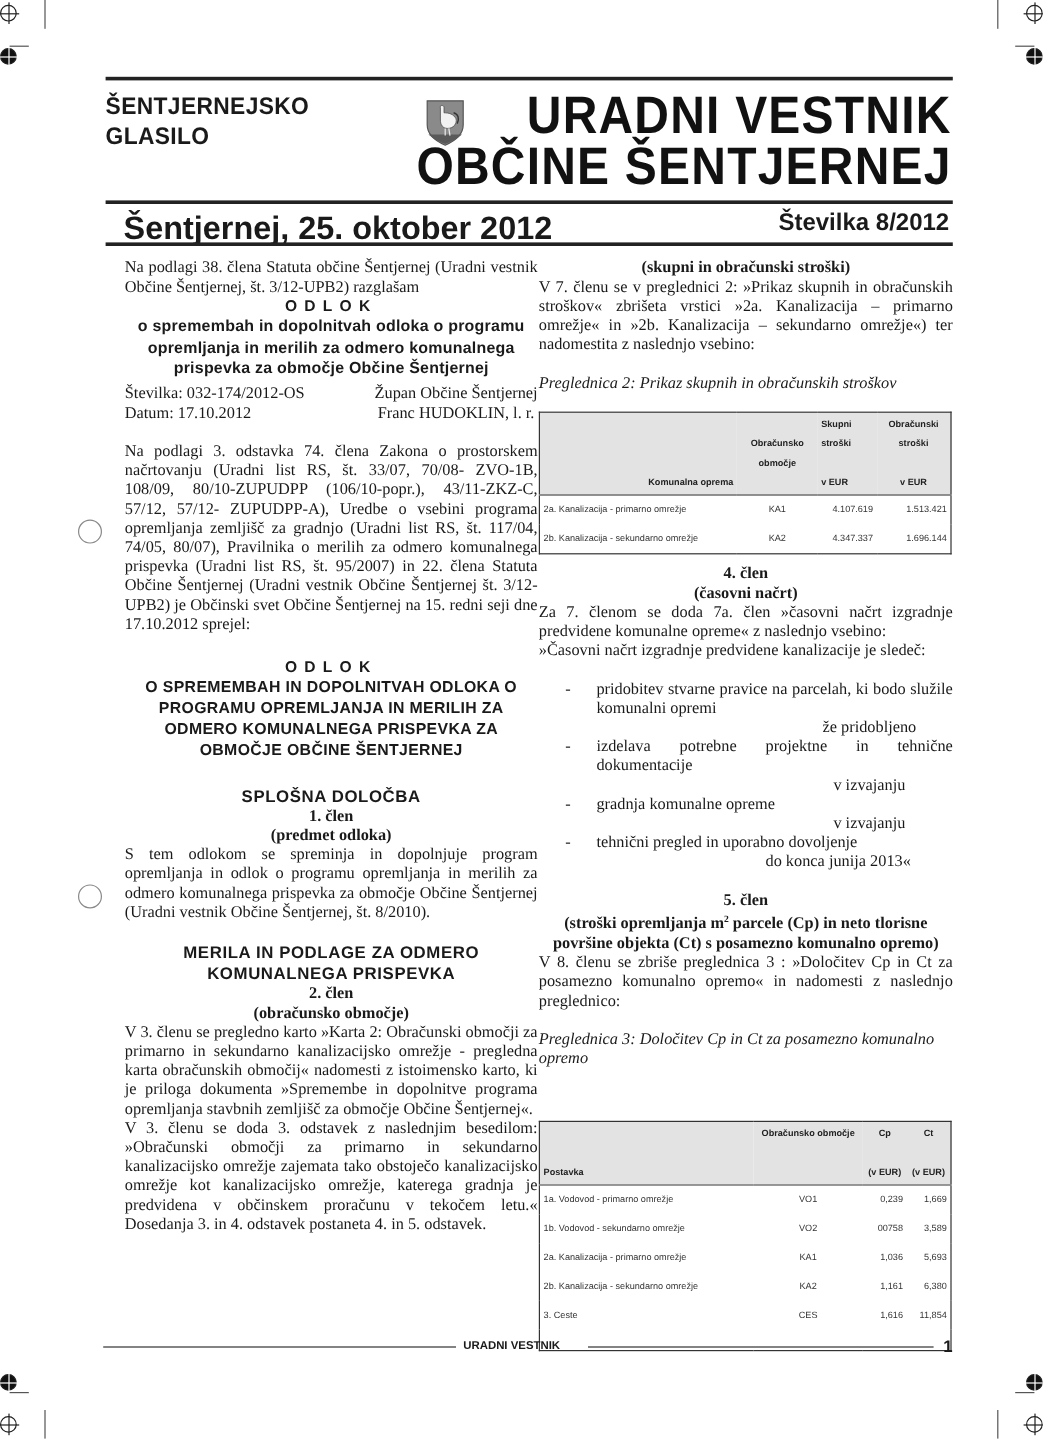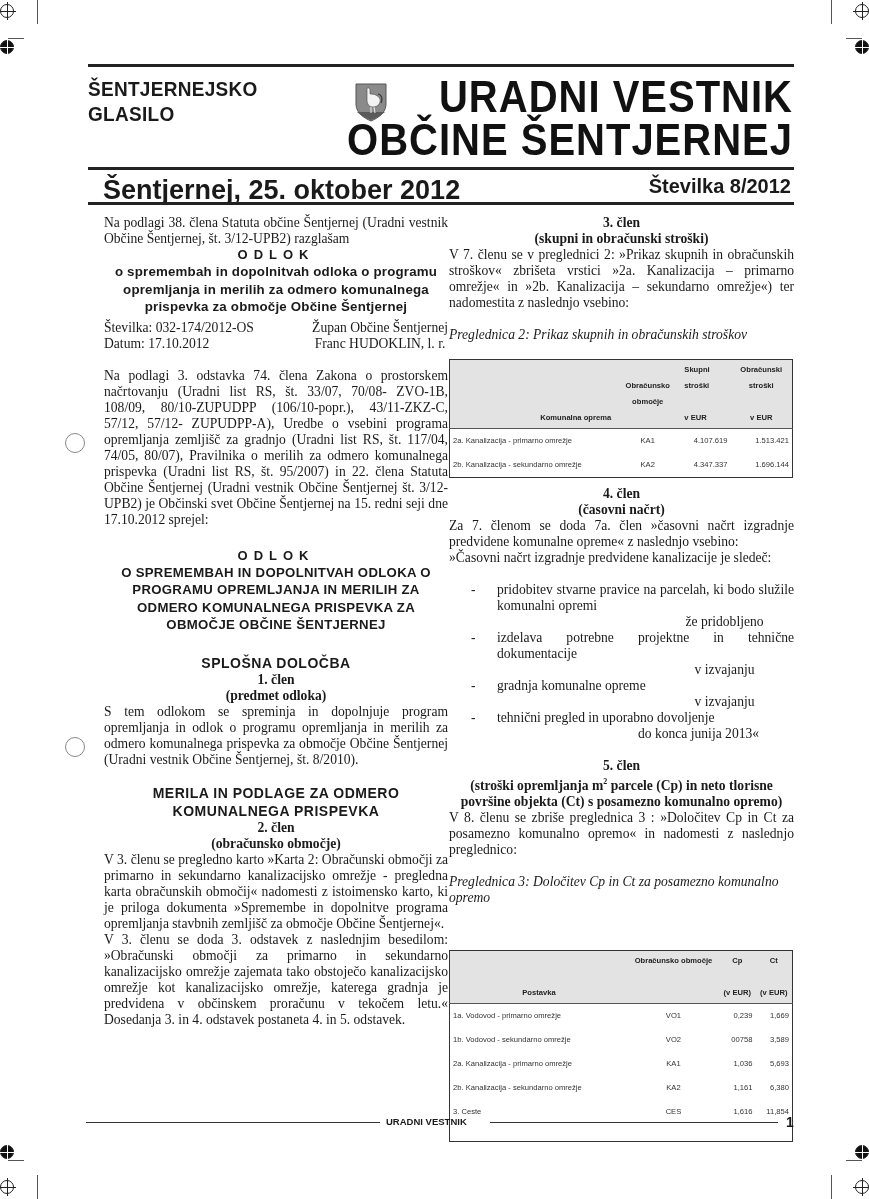--- a/index.html
+++ b/index.html
@@ -126,21 +126,20 @@
   <p>S tem odlokom se spreminja in dopolnjuje program opremljanja in odlok o programu opremljanja in merilih za odmero komunalnega prispevka za območje Občine Šentjernej (Uradni vestnik Občine Šentjernej, št. 8/2010).</p>
   <div class="gap16"></div>
   <div class="sec-head">MERILA IN PODLAGE ZA ODMERO KOMUNALNEGA PRISPEVKA</div>
   <div class="clen">2. člen</div>
   <div class="clen">(obračunsko območje)</div>
   <p>V 3. členu se pregledno karto »Karta 2: Obračunski območji za primarno in sekundarno kanalizacijsko omrežje - pregledna karta obračunskih območij« nadomesti z istoimensko karto, ki je priloga dokumenta »Spremembe in dopolnitve programa opremljanja stavbnih zemljišč za območje Občine Šentjernej«.</p>
   <p>V 3. členu se doda 3. odstavek z naslednjim besedilom: »Obračunski območji za primarno in sekundarno kanalizacijsko omrežje zajemata tako obstoječo kanalizacijsko omrežje kot kanalizacijsko omrežje, katerega gradnja je predvidena v občinskem proračunu v tekočem letu.« Dosedanja 3. in 4. odstavek postaneta 4. in 5. odstavek.</p>
 </div>
 
 <div class="col col-right">
-  <div class="clen">3. člen</div>
   <div class="clen">(skupni in obračunski stroški)</div>
   <p>V 7. členu se v preglednici 2: »Prikaz skupnih in obračunskih stroškov« zbrišeta vrstici »2a. Kanalizacija – primarno omrežje« in »2b. Kanalizacija – sekundarno omrežje«) ter nadomestita z naslednjo vsebino:</p>
   <div class="gap16"></div>
   <p class="italic">Preglednica 2: Prikaz skupnih in obračunskih stroškov</p>
   <div class="gap16"></div>
   <table class="tbl">
     <thead>
       <tr>
         <th style="text-align:right; width:48%;">Komunalna oprema</th>
         <th style="text-align:center;"><span>Obračunsko območje</span><br><br></th>
@@ -190,21 +189,21 @@
   <div class="gap16"></div>
   <div class="clen">5. člen</div>
   <div class="clen"><span>(stroški opremljanja m</span><sup style="font-size:8px;">2</sup><span> parcele (Cp) in neto tlorisne površine objekta (Ct) s posamezno komunalno opremo)</span></div>
   <p>V 8. členu se zbriše preglednica 3 : »Določitev Cp in Ct za posamezno komunalno opremo« in nadomesti z naslednjo preglednico:</p>
   <div class="gap16"></div>
   <p class="italic">Preglednica 3: Določitev Cp in Ct za posamezno komunalno opremo</p>
   <div style="height:44px;"></div>
   <table class="tbl">
     <thead>
       <tr>
-        <th style="text-align:center; width:52%;margin-left:36px;">Postavka</th>
+        <th style="width:52%;margin-left:36px;">Postavka</th>
         <th style="text-align:center; vertical-align:top;">Obračunsko območje</th>
         <th style="text-align:center;"><span>Cp</span><br><br><span>(v EUR)</span></th>
         <th style="text-align:center;"><span>Ct</span><br><br><span>(v EUR)</span></th>
       </tr>
     </thead>
     <tbody>
       <tr class="first">
         <td>1a. Vodovod - primarno omrežje</td>
         <td class="mid">VO1</td>
         <td class="num">0,239</td>

